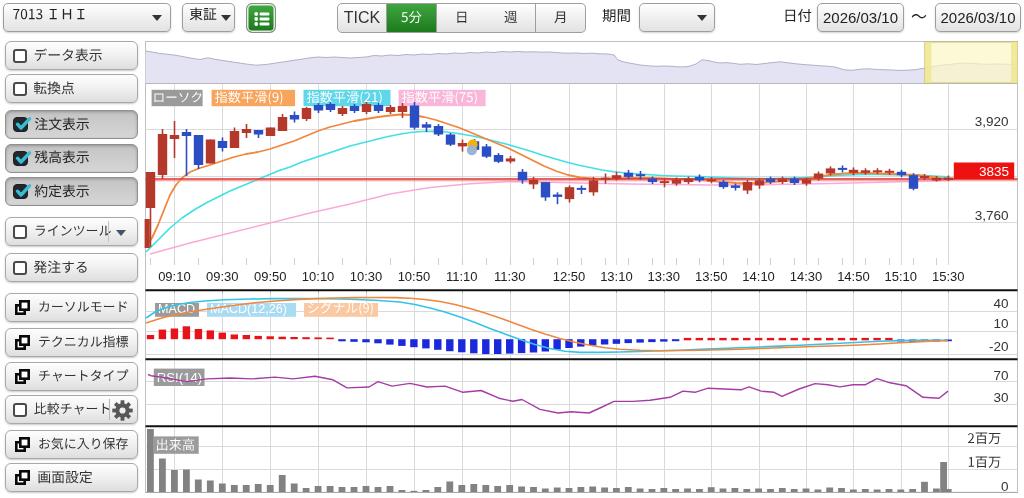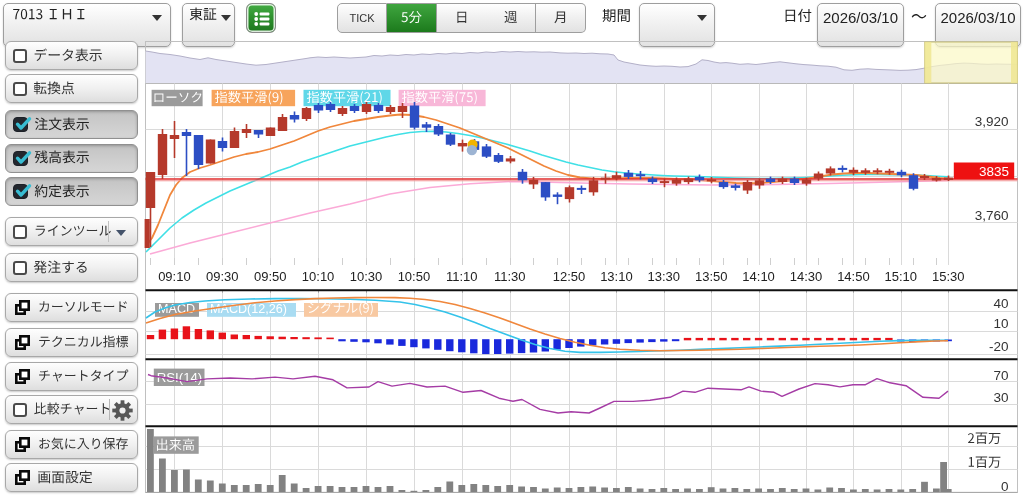--- a/index.html
+++ b/index.html
@@ -1,24 +1,24 @@
 <!DOCTYPE html>
 <html><head><meta charset="utf-8">
 <style>
 *{margin:0;padding:0;box-sizing:border-box}
 html,body{width:1024px;height:498px;background:#fff;font-family:"Liberation Sans",sans-serif;overflow:hidden;position:relative}
 .abs{position:absolute}
-.ctl{position:absolute;height:44px;border:1px solid #9e9e9e;border-radius:5px;background:linear-gradient(#ffffff,#f1f1f1 45%,#e2e2e2);box-shadow:0 1px 2px rgba(0,0,0,.18)}
+.ctl{position:absolute;height:29px;border:1px solid #9e9e9e;border-radius:5px;background:linear-gradient(#ffffff,#f1f1f1 45%,#e2e2e2);box-shadow:0 1px 2px rgba(0,0,0,.18)}
 .tri{position:absolute;width:0;height:0;border-left:5px solid transparent;border-right:5px solid transparent;border-top:6px solid #333}
 .btn{position:absolute;left:5px;width:133px;height:29px;border:1px solid #a8a8a8;border-radius:6px;background:linear-gradient(#fefefe,#f0f0f0 50%,#dedede);box-shadow:0 1px 2px rgba(0,0,0,.22);display:flex;align-items:center}
 .btn.on{background:linear-gradient(#c3c3c3,#cdcdcd 50%,#d6d6d6);border-color:#909090;box-shadow:inset 0 1px 3px rgba(0,0,0,.25)}
 .cb{width:14px;height:14px;border:2px solid #4a4a4a;border-radius:3px;background:#fff;margin-left:7px;margin-right:6px;flex:none}
 .cbc{width:15px;height:15px;border:1px solid #1c2027;border-radius:4px;background:#23272e;margin-left:7px;margin-right:6px;flex:none;position:relative}
 .cbc svg{position:absolute;left:1px;top:-1px;overflow:visible}
-.seg{position:absolute;top:3px;height:30px;border:1px solid #9e9e9e;background:linear-gradient(#ffffff,#f1f1f1 45%,#e2e2e2);display:flex;align-items:center;justify-content:center;font-size:11px;color:#333}
+.seg{position:absolute;top:3px;height:30px;border:1px solid #9e9e9e;background:linear-gradient(#ffffff,#f1f1f1 45%,#e2e2e2);display:flex;align-items:center;justify-content:center;font-size:16px;color:#333}
 </style></head>
 <body>
 
 <div class="ctl" style="left:3px;top:3px;width:168px"></div>
 <div class="abs" style="left:12px;top:7px"><svg width="77" height="16" viewBox="0 -12.3 77 16.2">
       <path d="M2.8 0.0H4.1C4.3 -4.0 4.7 -6.4 7.1 -9.5V-10.3H0.7V-9.2H5.7C3.7 -6.4 3.0 -3.9 2.8 0.0Z M11.7 0.2C13.6 0.2 14.9 -1.6 14.9 -5.2C14.9 -8.7 13.6 -10.4 11.7 -10.4C9.7 -10.4 8.5 -8.7 8.5 -5.2C8.5 -1.6 9.7 0.2 11.7 0.2ZM11.7 -0.9C10.5 -0.9 9.7 -2.2 9.7 -5.2C9.7 -8.2 10.5 -9.4 11.7 -9.4C12.8 -9.4 13.6 -8.2 13.6 -5.2C13.6 -2.2 12.8 -0.9 11.7 -0.9Z M16.8 0.0H22.4V-1.1H20.3V-10.3H19.4C18.8 -9.9 18.1 -9.7 17.2 -9.5V-8.7H19.1V-1.1H16.8Z M27.0 0.2C28.8 0.2 30.3 -0.9 30.3 -2.7C30.3 -4.2 29.3 -5.1 28.1 -5.3V-5.4C29.2 -5.8 29.9 -6.6 29.9 -7.9C29.9 -9.5 28.7 -10.4 27.0 -10.4C25.8 -10.4 24.9 -9.9 24.1 -9.2L24.8 -8.4C25.4 -9.0 26.1 -9.4 26.9 -9.4C28.0 -9.4 28.6 -8.8 28.6 -7.8C28.6 -6.7 27.9 -5.8 25.8 -5.8V-4.8C28.2 -4.8 29.0 -4.0 29.0 -2.8C29.0 -1.6 28.1 -0.9 26.9 -0.9C25.7 -0.9 25.0 -1.4 24.4 -2.1L23.7 -1.2C24.4 -0.5 25.4 0.2 27.0 0.2Z M37.7 0.0H44.8V-1.1H41.9V-9.2H44.8V-10.3H37.7V-9.2H40.6V-1.1H37.7Z M51.0 0.0H52.3V-4.8H58.1V0.0H59.4V-10.3H58.1V-6.0H52.3V-10.3H51.0Z M65.7 0.0H72.8V-1.1H69.9V-9.2H72.8V-10.3H65.7V-9.2H68.6V-1.1H65.7Z" fill="#222"></path>
     </svg></div>
 <div class="tri" style="left:152px;top:15px"></div>
 <div class="ctl" style="left:182px;top:3px;width:53px"></div>
 <div class="abs" style="left:189px;top:7px"><svg width="29" height="16" viewBox="0 -12.3 29 16.2">

